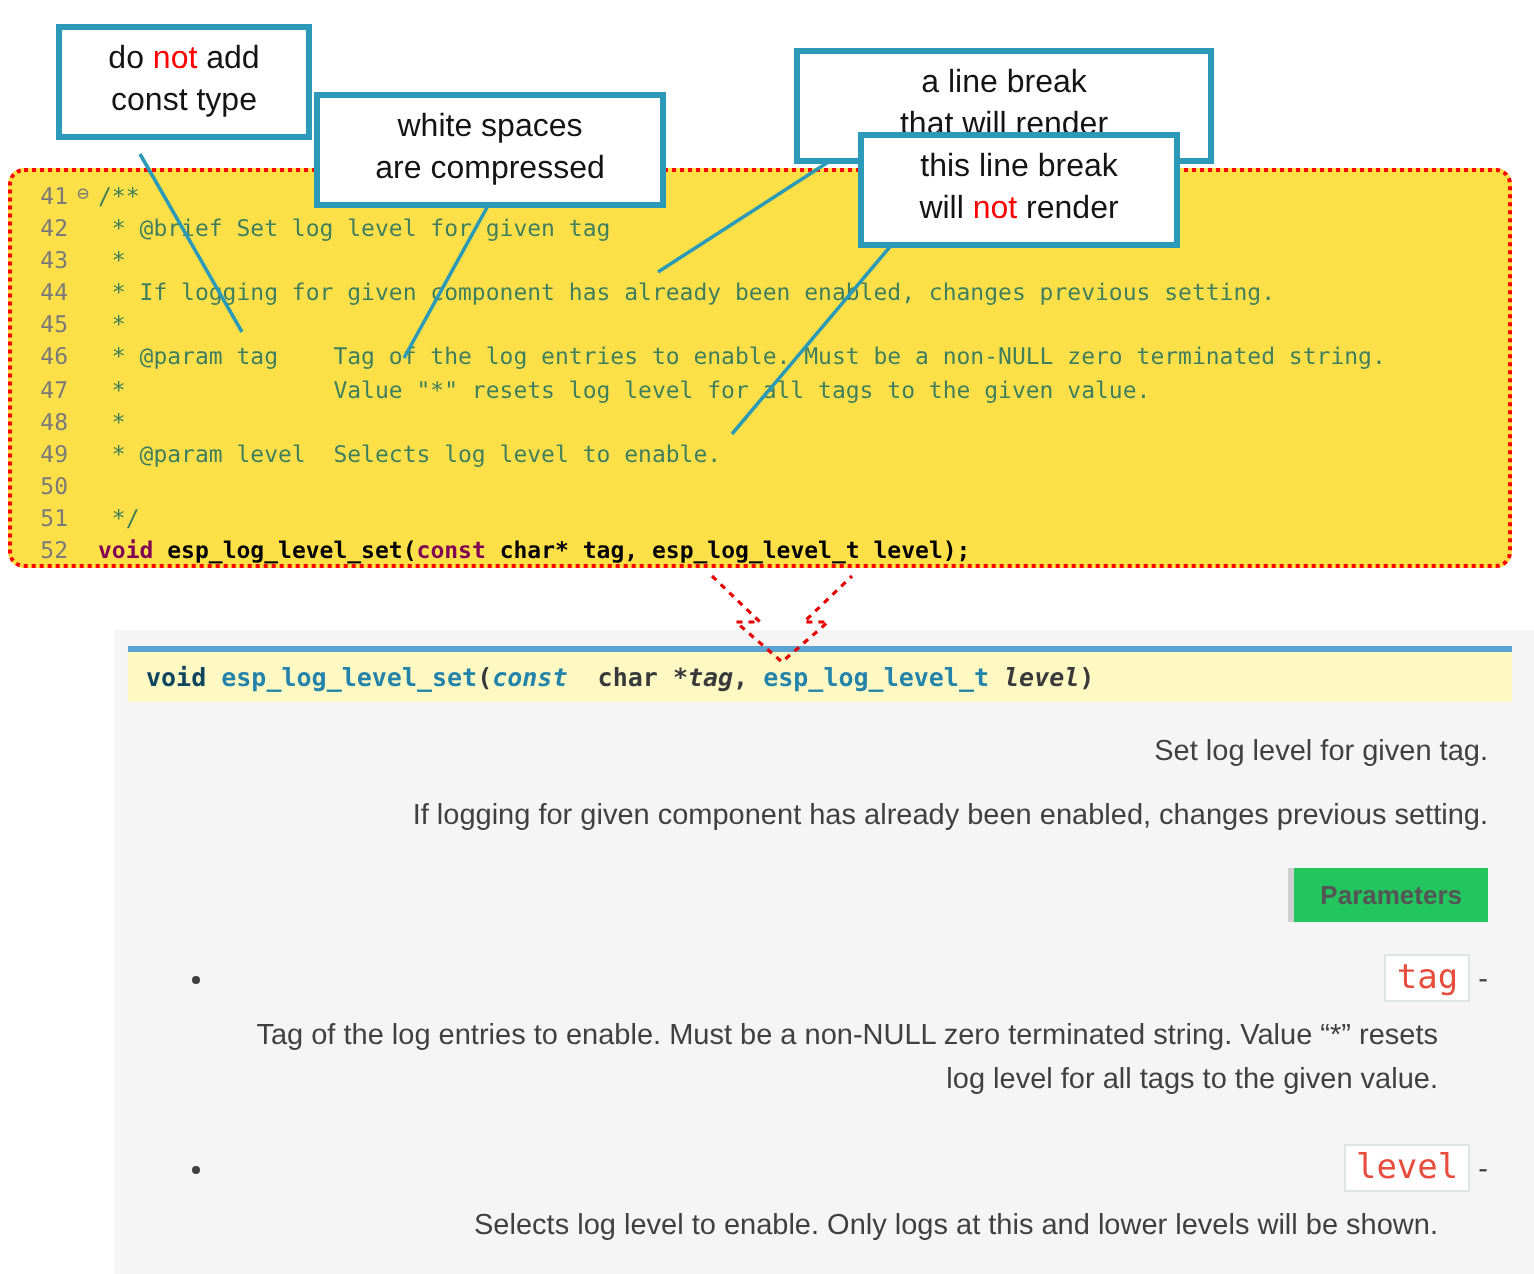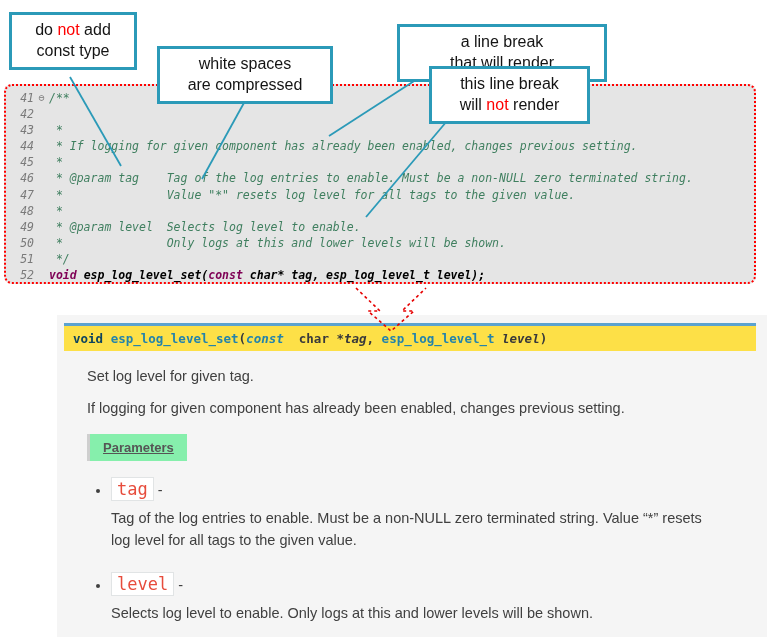--- a/index.html
+++ b/index.html
@@ -8,65 +8,65 @@
 
   .arrows { position:absolute; left:0; top:0; pointer-events:none; z-index:5; }
 
   .callout { position:absolute; background:#fff; border:3px solid #2b9ab8; text-align:center;
              font-size:16px; line-height:1.3; color:#141414; padding:5px 6px; z-index:6; }
   .red { color:#ff0000; }
 
   .codebox { position:absolute; left:4px; top:84px; width:752px; height:200px;
              border:2px dotted #ff0000; border-radius:8px; padding:4px 2px 0 2px;
              font-family:"DejaVu Sans Mono", monospace; font-size:11.5px; line-height:16.1px;
-             background:#e5e5e5; z-index:2;font-style:italic; }
+             background:#fde047; z-index:2; }
   .cl { display:flex; white-space:pre; }
   .ln { width:26px; color:#7a7a7a; text-align:right; flex:none; }
   .fold { width:15px; color:#7a7a7a; text-align:center; flex:none; font-size:10px; }
   .txt { white-space:pre; }
   .cmt { color:#3F7F5F; }
   .code52 { color:#000; font-weight:bold; }
   .kw { color:#7F0055; font-weight:bold; }
 
   .docpanel { position:absolute; left:57px; top:315px; width:710px; height:322px;
               background:#f5f5f5; z-index:1; }
-  .sig { margin:8px 11px 0 7px; background:#fde047; border-top:3px solid #5ba3d0;
+  .sig { margin:8px 11px 0 7px; background:#fef9c3; border-top:3px solid #5ba3d0;
          padding:5px 9px; font-family:"DejaVu Sans Mono", monospace; font-size:12.5px; white-space:pre; }
   .sig-kw   { color:#0e445e; font-weight:bold; }
   .sig-name { color:#2383ab; font-weight:bold; }
   .sig-const{ color:#2383ab; font-weight:bold; font-style:italic; }
   .sig-plain{ color:#38393b; font-weight:bold; }
   .sig-arg  { color:#38393b; font-weight:bold; font-style:italic; }
   .sig-type { color:#2383ab; font-weight:bold; }
 
-  .doc-body { padding:17px 23px 0 30px; color:#404040; font-size:14.5px; }
+  .doc-body { padding:17px 23px 0 30px; color:#404040; font-size:14.5px;text-align:right; }
   .doc-p { margin-bottom:16px; }
-  .params-label { display:inline-block; background:#86efac; color:#555; font-weight:bold;
-                  font-size:13px; padding:6px 13px; border-left:3px solid #cfcfcf; margin:2px 0 16px 0;text-decoration:underline; }
+  .params-label { display:inline-block; background:#22c55e; color:#555; font-weight:bold;
+                  font-size:13px; padding:6px 13px; border-left:3px solid #cfcfcf; margin:2px 0 16px 0; }
   .params { list-style:disc; margin:2px 0 0 24px; color:#404040; }
   .params li { margin-bottom:22px; }
   .lit { font-family:"DejaVu Sans Mono", monospace; font-size:17px; color:#E74C3C;
          background:#fff; border:1px solid #e1e4e5; padding:1px 5px; }
   .sep { color:#404040; }
   .pdesc { margin-top:8px; line-height:1.55; max-width:608px; }
 </style>
 </head>
 <body>
 
 <div class="page">
 
   <svg class="arrows" width="767" height="637" viewBox="0 0 767 637">
     <line x1="70" y1="77" x2="121" y2="166" stroke="#2b9ab8" stroke-width="1.8"></line>
     <line x1="245" y1="101" x2="202" y2="179" stroke="#2b9ab8" stroke-width="1.8"></line>
     <line x1="442" y1="63" x2="329" y2="136" stroke="#2b9ab8" stroke-width="1.8"></line>
     <line x1="447" y1="121" x2="366" y2="217" stroke="#2b9ab8" stroke-width="1.8"></line>
     <path d="M356,288 L380,311 L368,311 L391,331 L414,311 L402,311 L426,288" fill="none" stroke="#e60000" stroke-width="1.6" stroke-dasharray="3 3"></path>
   </svg>
 
-  <div class="callout" style="left:9px; top:12px; width:128px;">
+  <div class="callout" style="left:28px; top:12px; width:128px;">
     <div><span>do </span><span class="red">not</span><span> add</span></div>
     <div>const type</div>
   </div>
 
   <div class="callout" style="left:157px; top:46px; width:176px;">
     <div>white spaces</div>
     <div>are compressed</div>
   </div>
 
   <div class="callout" style="left:397px; top:24px; width:210px;">
@@ -74,29 +74,29 @@
     <div>that will render</div>
   </div>
 
   <div class="callout" style="left:429px; top:66px; width:161px;">
     <div>this line break</div>
     <div><span>will </span><span class="red">not</span><span> render</span></div>
   </div>
 
   <div class="codebox">
     <div class="cl"><span class="ln">41</span><span class="fold">⊖</span><span class="txt cmt">/**</span></div>
-    <div class="cl"><span class="ln">42</span><span class="fold"></span></div>
+    <div class="cl"><span class="ln">42</span><span class="fold"></span><span class="txt cmt"> * @brief Set log level for given tag</span></div>
     <div class="cl"><span class="ln">43</span><span class="fold"></span><span class="txt cmt"> *</span></div>
     <div class="cl"><span class="ln">44</span><span class="fold"></span><span class="txt cmt"> * If logging for given component has already been enabled, changes previous setting.</span></div>
     <div class="cl"><span class="ln">45</span><span class="fold"></span><span class="txt cmt"> *</span></div>
     <div class="cl"><span class="ln">46</span><span class="fold"></span><span class="txt cmt"> * @param tag    Tag of the log entries to enable. Must be a non-NULL zero terminated string.</span></div>
     <div class="cl"><span class="ln">47</span><span class="fold"></span><span class="txt cmt"> *               Value "*" resets log level for all tags to the given value.</span></div>
     <div class="cl"><span class="ln">48</span><span class="fold"></span><span class="txt cmt"> *</span></div>
     <div class="cl"><span class="ln">49</span><span class="fold"></span><span class="txt cmt"> * @param level  Selects log level to enable.</span></div>
-    <div class="cl"><span class="ln">50</span><span class="fold"></span><span class="txt cmt"> *               Only logs at this and lower levels will be shown.</span></div>
+    <div class="cl"><span class="ln">50</span><span class="fold"></span></div>
     <div class="cl"><span class="ln">51</span><span class="fold"></span><span class="txt cmt"> */</span></div>
     <div class="cl">
       <span class="ln">52</span><span class="fold"></span><span class="txt code52"><span class="kw">void</span><span> esp_log_level_set(</span><span class="kw">const</span><span> char* tag, esp_log_level_t level);</span></span>
     </div>
   </div>
 
   <div class="docpanel">
     <div class="sig"><span class="sig-kw">void</span><span class="sig-name"> esp_log_level_set</span><span class="sig-plain">(</span><span class="sig-const">const</span><span class="sig-plain">  char </span><span class="sig-arg">*tag</span><span class="sig-plain">, </span><span class="sig-type">esp_log_level_t </span><span class="sig-arg">level</span><span class="sig-plain">)</span></div>
 
     <div class="doc-body">

